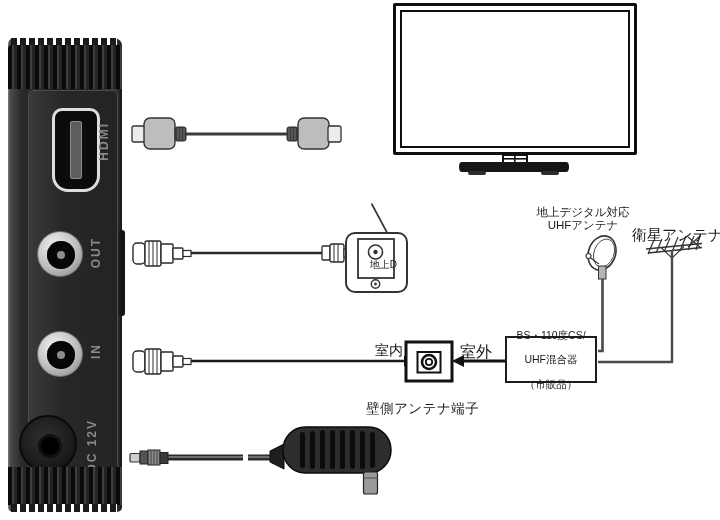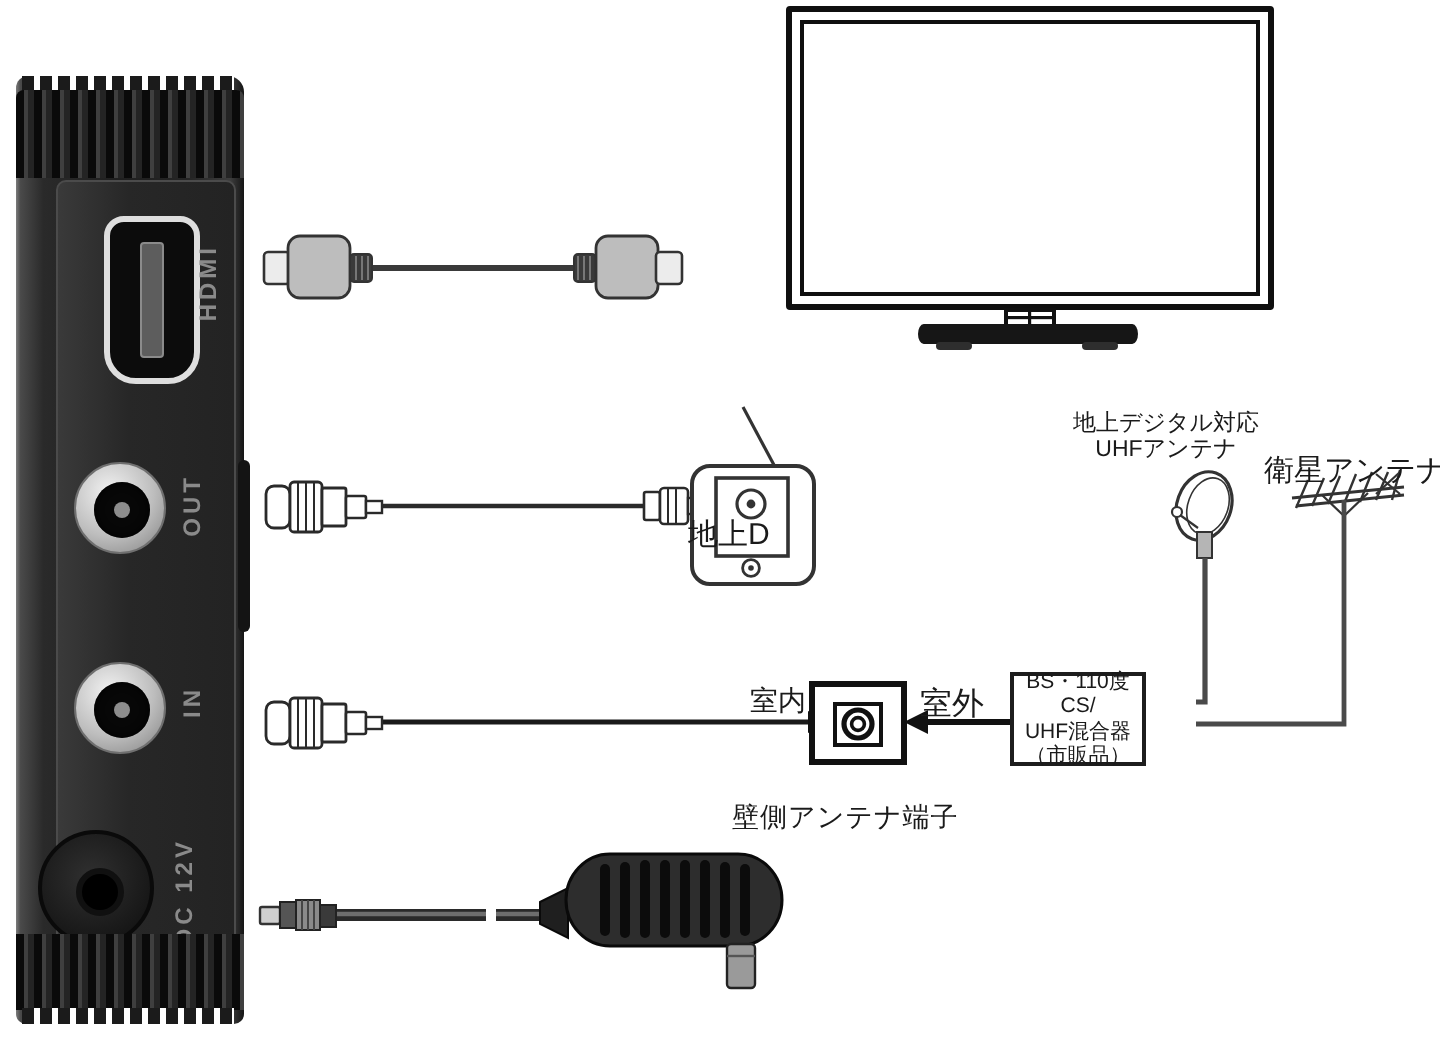--- a/index.html
+++ b/index.html
@@ -50,24 +50,24 @@
   .tv-foot{top:171px;width:18px;height:4px;background:#2e2e2e;border-radius:2px;z-index:1;}
 
   
   .lbl{z-index:2;white-space:nowrap;}
   .hdmi-cable-lbl{left:188px;top:103px;font-size:14.5px;}
   .uhf-lbl{left:524px;top:206px;width:118px;text-align:center;font-size:11.5px;line-height:1.1;white-space:nowrap;}
   .sat-lbl{left:632px;top:226px;font-size:15px;font-family:Liberation Mono, monospace;}
   .indoor-lbl{left:359px;top:342px;font-size:14px;margin-left:16px;}
   .outdoor-lbl{left:460px;top:342px;font-size:16px;}
   .wallterm-lbl{left:366px;top:400px;font-size:13.5px;letter-spacing:0.5px;}
-  .chijo-lbl{left:344px;top:258px;width:34px;text-align:right;font-size:15px;}
-  .mixer{left:505px;top:336px;width:68px;height:47px;border:2px solid #1d1d1d;background:#fff;
+  .chijo-lbl{left:363px;top:258px;width:34px;text-align:right;font-size:10px;}
+  .mixer{left:505px;top:336px;width:92px;height:47px;border:2px solid #1d1d1d;background:#fff;
     display:flex;flex-direction:column;justify-content:center;align-items:center;
-    font-size:10.5px;line-height:1.18;text-align:center;z-index:2;}
+    font-size:10.5px;line-height:1.18;text-align:center;z-index:2;gap:12px;}
 </style>
 </head>
 <body>
 
 <div id="stage">
 
   <svg class="overlay" viewBox="0 0 720 520">
 
     <g stroke="#333" fill="none">
       <line x1="186" y1="134" x2="287" y2="134" stroke="#3a3a3a" stroke-width="3"></line>

